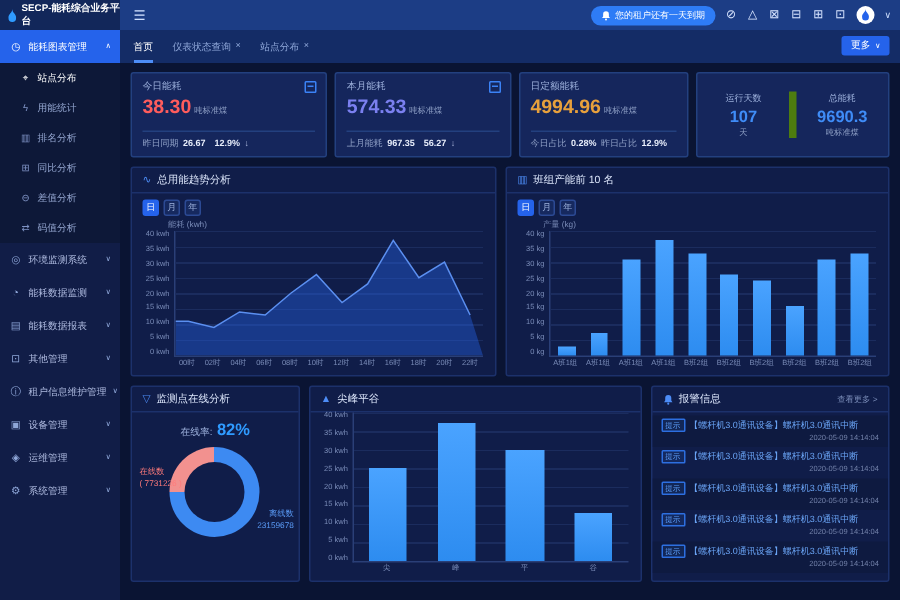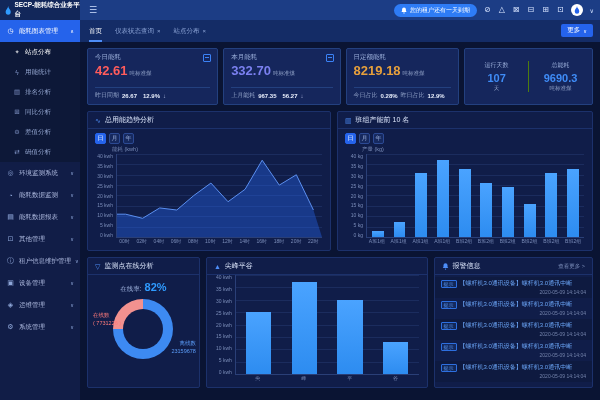--- a/index.html
+++ b/index.html
@@ -58,21 +58,21 @@
   .scard .unit { font-size:5.5px; color:#8fa0c6; font-weight:normal; margin-left:2px; }
   .scard .foot { margin-top:auto; border-top:1px solid #23407f; padding-top:3px; font-size:6px;
     color:#8fa0c6; display:flex; gap:3px; align-items:center; white-space:nowrap; }
   .foot b { color:#e8eefc; }
   .foot .arrow { color:#aebadf; font-style:normal; }
   .cal { position:absolute; top:5px; right:6px; width:8px; height:8px; border:1px solid #3b82f6; border-radius:1px; }
   .cal::before { content:""; position:absolute; left:1px; right:1px; top:2px; height:1px; background:#3b82f6; }
   .summary { flex:1.3; background:#15265c; border:1px solid #23407f; border-radius:2px;
     display:flex; align-items:center; }
   .scol { flex:1; text-align:center; }
-  .scol + .scol { border-left:1px solid #4d7c0f; }
+  .scol + .scol { border-left:5px solid #4d7c0f; }
   .scol .l { font-size:6px; color:#9db1dc; }
   .scol .v { font-size:11px; font-weight:bold; color:#3f8cf7; margin:2px 1px 1px; }
   .scol .u { font-size:5.5px; color:#8fa0c6; }
 
   
   .row2 { display:flex; gap:6px; margin-top:6px; height:140px; }
   .row3 { display:flex; gap:6px; margin-top:6px; height:131px; }
   .panel { background:#101d49; border:1px solid #1c316b; border-radius:2px;
     display:flex; flex-direction:column; min-width:0; }
   .p-trend { flex:1; } .p-rank { flex:1.05; }
@@ -252,44 +252,44 @@
           <span class="mchev">∨</span>
         </div>
       </div>
 
     <div class="content">
 
       <div class="stats">
         <div class="scard c1">
           <span class="t">今日能耗</span>
           <span class="cal"></span>
-          <div class="num" style="color: rgb(255, 92, 92);"><span>42.61</span><span class="unit">吨标准煤</span></div>
+          <div class="num" style="color: rgb(255, 92, 92);"><span>38.30</span><span class="unit">吨标准煤</span></div>
           <div class="foot">
             <span>昨日同期</span>
               <b>26.67</b>
             <span></span>
               <b>12.9%</b>
             <i class="arrow">↓</i>
           </div>
         </div>
         <div class="scard c2">
           <span class="t">本月能耗</span>
           <span class="cal"></span>
-          <div class="num" style="color: rgb(123, 128, 240);"><span>332.70</span><span class="unit">吨标准煤</span></div>
+          <div class="num" style="color: rgb(123, 128, 240);"><span>574.33</span><span class="unit">吨标准煤</span></div>
           <div class="foot">
             <span>上月能耗</span>
               <b>967.35</b>
             <span></span>
               <b>56.27</b>
             <i class="arrow">↓</i>
           </div>
         </div>
         <div class="scard c3">
           <span class="t">日定额能耗</span>
-          <div class="num" style="color: rgb(231, 160, 60);"><span>8219.18</span><span class="unit">吨标准煤</span></div>
+          <div class="num" style="color: rgb(231, 160, 60);"><span>4994.96</span><span class="unit">吨标准煤</span></div>
           <div class="foot">
             <span>今日占比</span>
               <b>0.28%</b>
             <span>昨日占比</span>
               <b>12.9%</b>
           </div>
         </div>
         <div class="summary">
           <div class="scol">
             <div class="l">运行天数</div>

